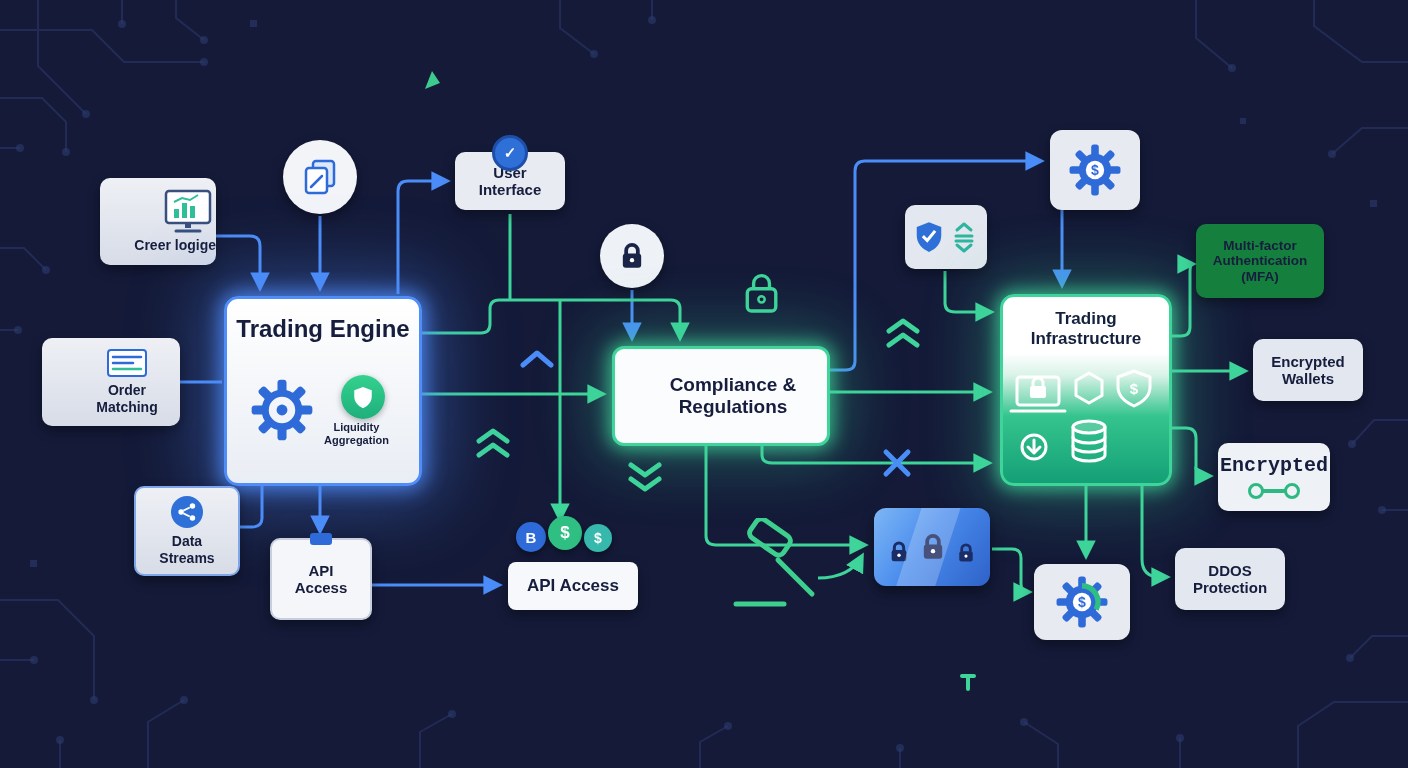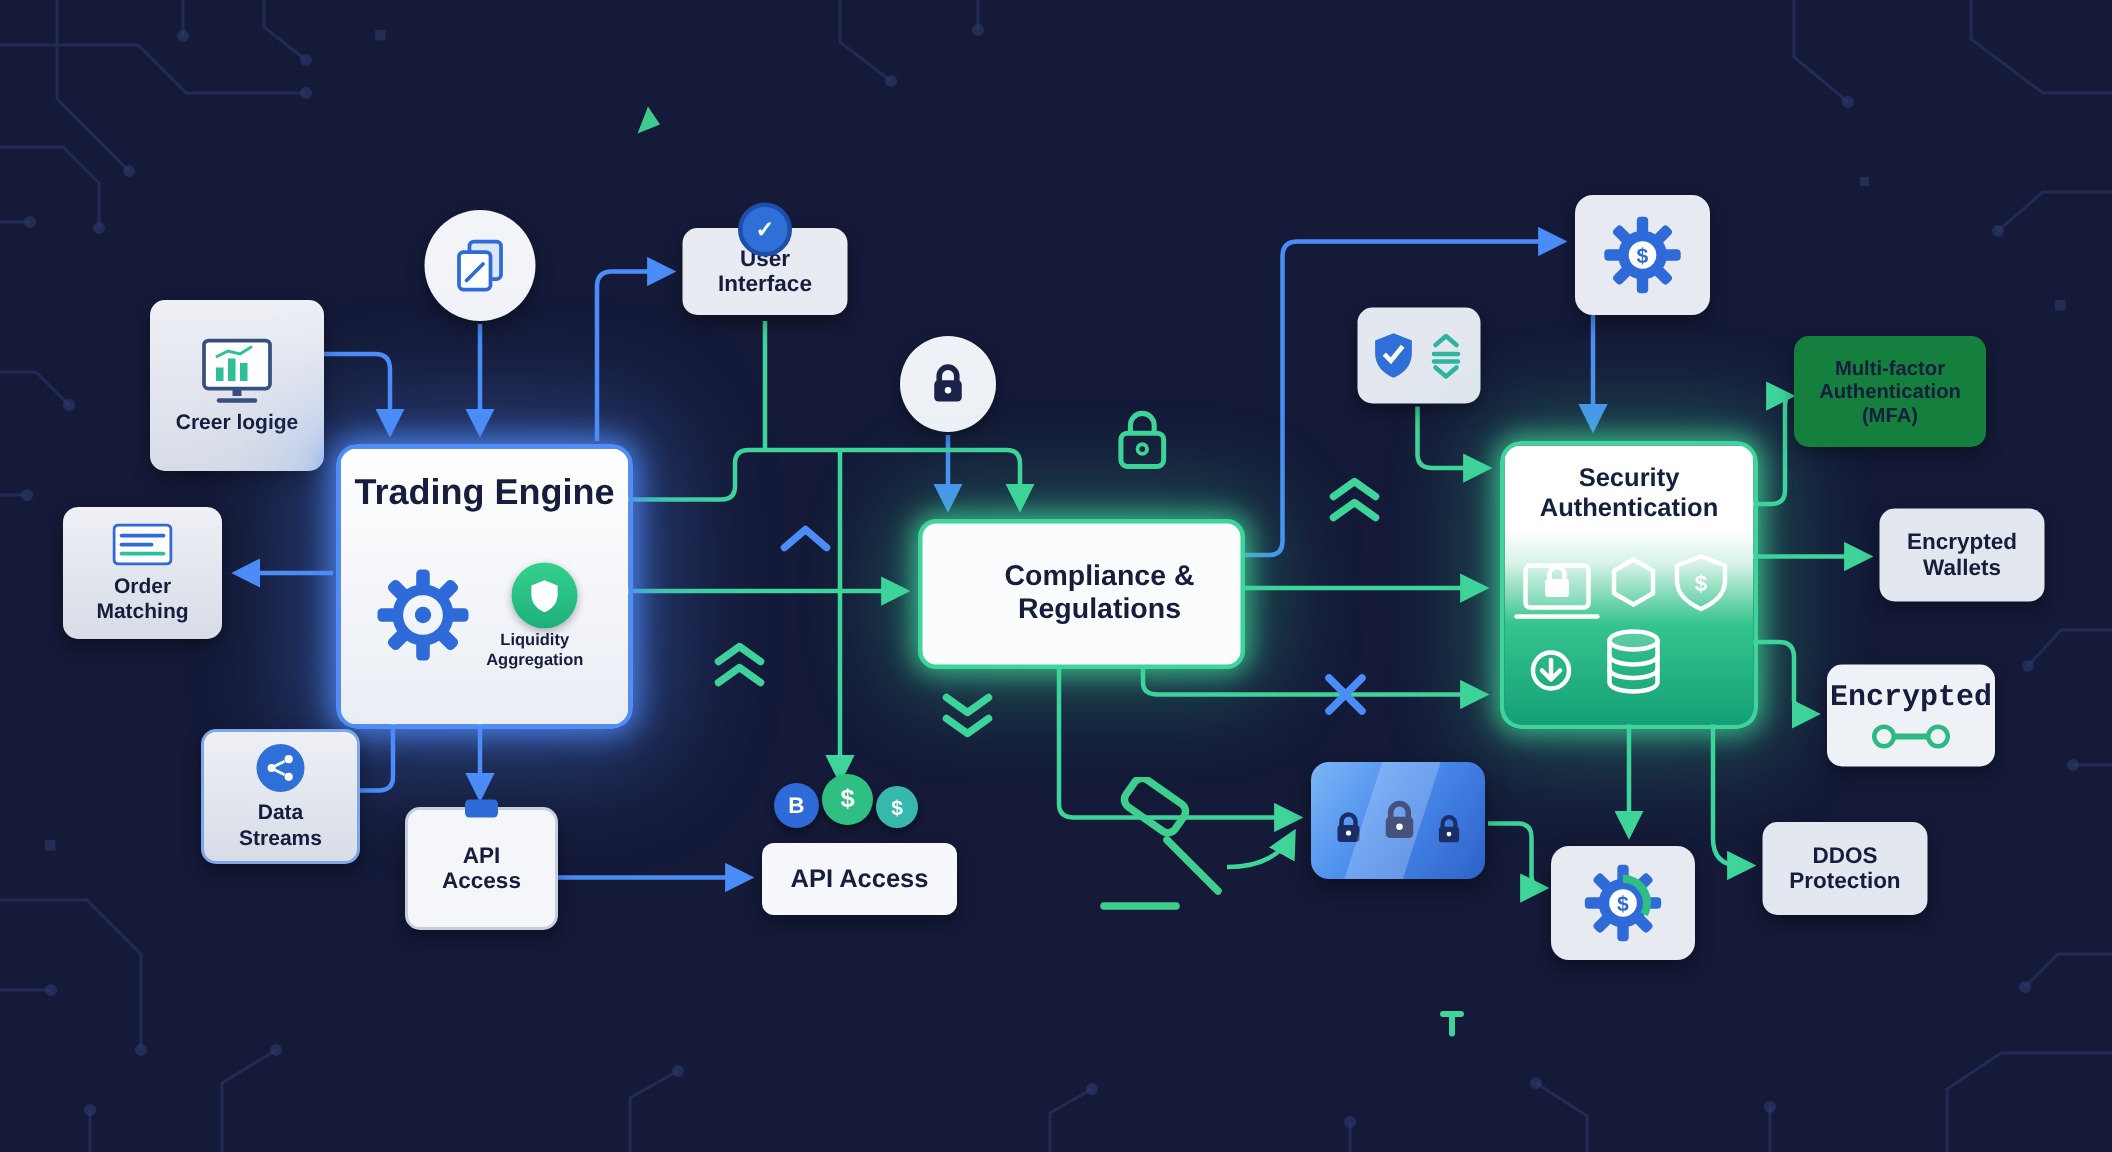--- a/index.html
+++ b/index.html
@@ -173,21 +173,21 @@
       <path d="M945 271 L945 303 Q945 312 955 312 L991 312" marker-end="url(#ag)"></path>
       <path d="M1168 336 L1181 336 Q1190 336 1190 327 L1190 272 Q1190 264 1193 264" marker-end="url(#ag)"></path>
       <path d="M1168 371 L1245 371" marker-end="url(#ag)"></path>
       <path d="M1168 428 L1186 428 Q1196 428 1196 438 L1196 467 Q1196 476 1206 476 L1210 476" marker-end="url(#ag)"></path>
       <path d="M1086 482 L1086 556" marker-end="url(#ag)"></path>
       <path d="M1142 482 L1142 559 Q1142 577 1160 577 L1167 577" marker-end="url(#ag)"></path>
       <path d="M992 549 L1012 549 Q1021 549 1021 558 L1021 584 Q1021 592 1029 592" marker-end="url(#ag)"></path>
     </g>
   </svg>
 
-  <div class="node" style="left:100px;top:200px;width:116px;height:114px;">
+  <div class="node" style="left:100px;top:178px;width:116px;height:87px;align-items:flex-end;">
     <svg width="56" height="46" viewBox="0 0 56 46">
       <rect x="6" y="2" width="44" height="32" rx="3" fill="#ffffff" stroke="#39507e" stroke-width="2.5"></rect>
       <rect x="14" y="20" width="5" height="9" fill="#2fbf9a"></rect>
       <rect x="22" y="14" width="5" height="15" fill="#2fbf9a"></rect>
       <rect x="30" y="17" width="5" height="12" fill="#2fbf9a"></rect>
       <polyline points="14,13 22,9 30,11 38,6" fill="none" stroke="#2fbf9a" stroke-width="2"></polyline>
       <rect x="25" y="34" width="6" height="5" fill="#39507e"></rect>
       <line x1="16" y1="42" x2="40" y2="42" stroke="#39507e" stroke-width="3" stroke-linecap="round"></line>
     </svg>
     <div class="lbl" style="font-size:14px;margin-top:2px;">Creer logige</div>
@@ -214,21 +214,21 @@
       <use href="#s-gear" width="48" height="48"></use>
     </svg>
     <div style="position:absolute;left:114px;top:76px;width:44px;height:44px;border-radius:50%;background:linear-gradient(180deg,#34d18e,#1faf7c);display:flex;align-items:center;justify-content:center;box-shadow:0 2px 6px rgba(0,0,0,.3);">
       <svg width="20" height="23" viewBox="0 0 32 36" style="color:#ffffff;">
           <use href="#s-shield" width="32" height="36"></use>
         </svg>
     </div>
     <div class="lbl" style="position:absolute;left:75px;right:8px;top:122px;font-size:11px;">Liquidity Aggregation</div>
   </div>
 
-  <div class="node" style="left:42px;top:338px;width:106px;height:88px;">
+  <div class="node" style="left:42px;top:338px;width:106px;height:88px;padding-left:32px;">
     <svg width="40" height="28" viewBox="0 0 40 28">
       <rect x="1" y="1" width="38" height="26" rx="3" fill="#ffffff" stroke="#2f6bd8" stroke-width="2"></rect>
       <line x1="6" y1="8" x2="34" y2="8" stroke="#2f6bd8" stroke-width="2.5" stroke-linecap="round"></line>
       <line x1="6" y1="14" x2="26" y2="14" stroke="#2f6bd8" stroke-width="2.5" stroke-linecap="round"></line>
       <line x1="6" y1="20" x2="34" y2="20" stroke="#2fbf9a" stroke-width="2.5" stroke-linecap="round"></line>
     </svg>
     <div class="lbl" style="font-size:14px;margin-top:5px;width:70px;">Order Matching</div>
   </div>
 
   <div class="node" style="left:110px;top:486px;width:102px;height:86px;border:2px solid #7fa6e8;margin-left:24px;">
@@ -301,21 +301,21 @@
   </div>
 
   <div class="node" style="left:1050px;top:130px;width:90px;height:80px;border-radius:12px;background:#e7eaf1;">
     <svg width="52" height="52" viewBox="0 0 48 48" style="color:#2f6bd8;">
       <use href="#s-gear-solid" width="48" height="48"></use>
       <text x="24" y="29" text-anchor="middle" font-size="13" font-weight="bold" fill="#2f6bd8">$</text>
     </svg>
   </div>
 
   <div class="node glow-green" style="left:1000px;top:294px;width:166px;height:186px;border-radius:14px;justify-content:flex-start;background:linear-gradient(180deg,#ffffff 0%,#ffffff 30%,#d9f3e8 42%,#35c48e 64%,#14a076 100%);">
-    <div class="sec-title">Security Authentication</div>
+    <div class="sec-title">Trading Infrastructure</div>
     <svg style="position:absolute;left:4px;bottom:6px;" width="158" height="112" viewBox="0 0 158 112">
       <g stroke="#ffffff" fill="none" stroke-width="3" stroke-linecap="round" stroke-linejoin="round">
         <g>
           <rect x="10" y="12" width="42" height="28" rx="3" fill="rgba(255,255,255,.15)"></rect>
           <line x1="4" y1="46" x2="58" y2="46"></line>
           <rect x="23" y="21" width="16" height="12" rx="2" fill="#ffffff" stroke="none"></rect>
           <path d="M26 21 v-3 a5 5 0 0 1 10 0 v3"></path>
         </g>
         <g>
           <polygon points="82,8 95,15.5 95,30.5 82,38 69,30.5 69,15.5"></polygon>

